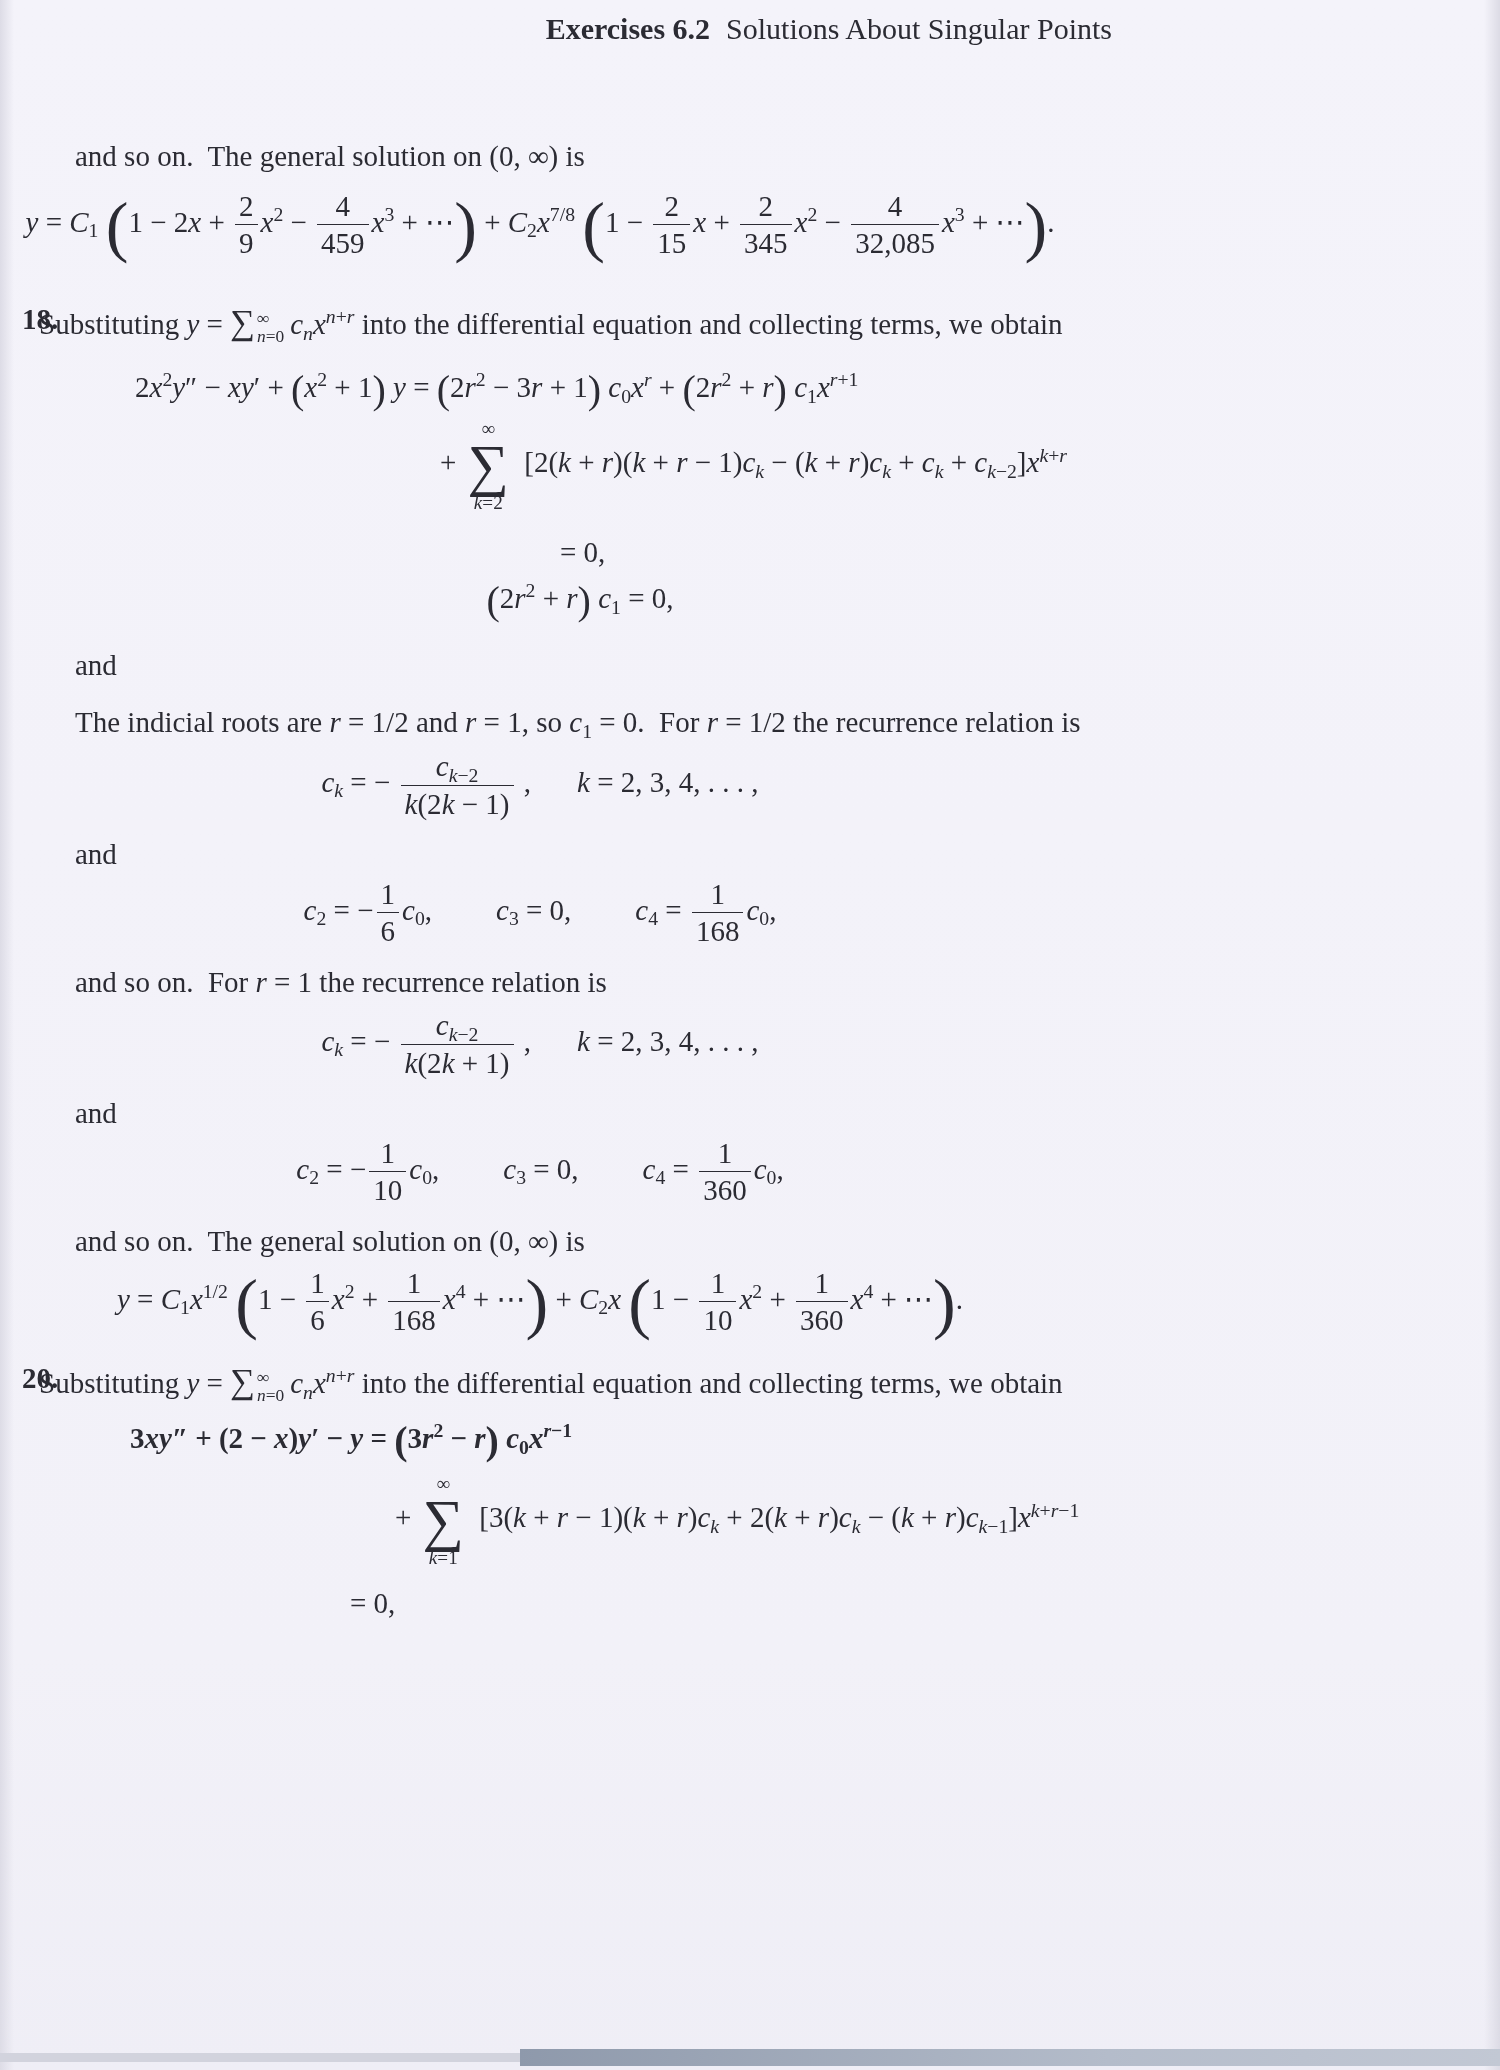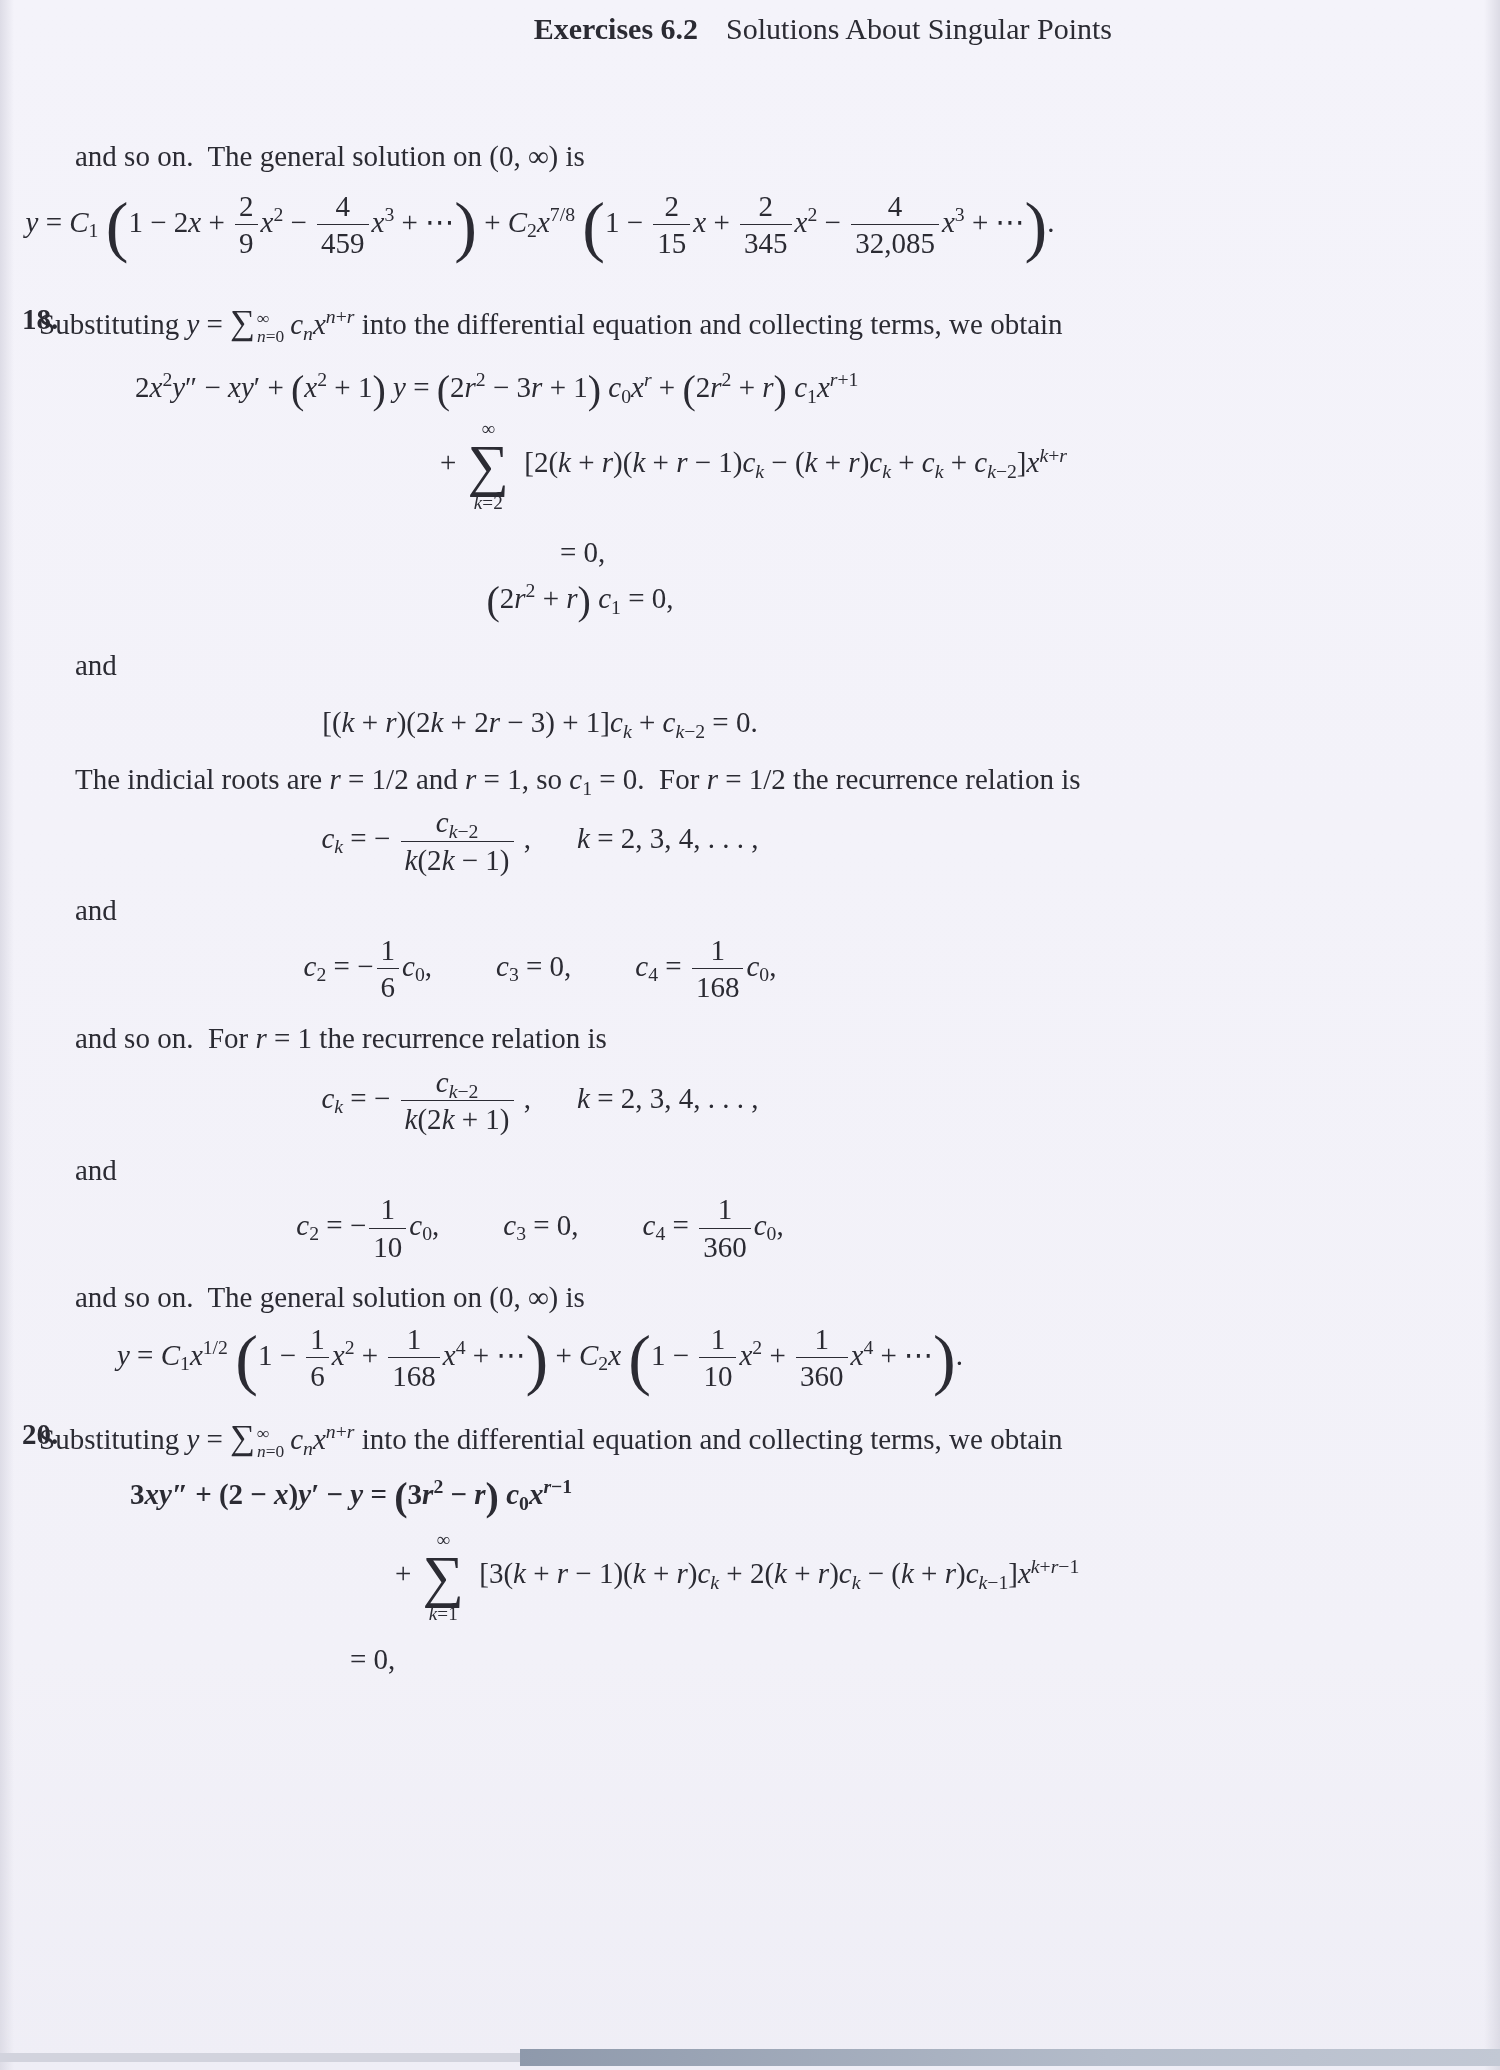--- a/index.html
+++ b/index.html
@@ -11,21 +11,21 @@
   }
   .edge-left{position:absolute;left:0;top:0;bottom:0;width:14px;
     background:linear-gradient(90deg,#dddce6,rgba(221,220,230,0));}
   .edge-right{position:absolute;right:0;top:0;bottom:0;width:16px;
     background:linear-gradient(270deg,#dcdbe5,rgba(220,219,229,0));}
   .scan-band-right{position:absolute;left:520px;right:0;bottom:4px;height:17px;
     background:linear-gradient(90deg,#8e99ab,#b4bcca 60%,#c2c8d4);}
   .scan-band-left{position:absolute;left:0;width:520px;bottom:8px;height:9px;background:#d2d3dd;}
   .content{position:absolute;left:0;top:0;width:1140px;}
   .header{padding:12px 28px 0 0;text-align:right;font-size:30px;}
-  .hdr-bold{font-weight:700;margin-right:28px;text-align:center;}
+  .hdr-bold{font-weight:700;margin-right:16px;text-align:center;}
   .text-line{margin-left:75px;line-height:1.3;}
   .item{position:relative;padding-left:39px;line-height:1.35;}
   .item-num{position:absolute;left:22px;top:0;font-weight:700;}
   .eq{line-height:1.25;}
   .eq-center{width:1080px;text-align:center;}
   .eq-main18-1{margin-left:135px;}
   .eq-sum18{margin-left:440px;}
   .eq-zero18{margin-left:560px;}
   .eq-main19-1{margin-left:130px;}
   .eq-sum19{margin-left:395px;}
@@ -106,21 +106,20 @@
           <span class="s">∑</span>
           <span class="b"><i>k</i>=2</span>
         </span> [2(<i>k</i> + <i>r</i>)(<i>k</i> + <i>r</i> − 1)<i>c</i><sub><i>k</i></sub> − (<i>k</i> + <i>r</i>)<i>c</i><sub><i>k</i></sub> + <i>c</i><sub><i>k</i></sub> + <i>c</i><sub><i>k</i>−2</sub>]<i>x</i><sup><i>k</i>+<i>r</i></sup></div>
     <div class="eq eq-zero18 m-eq18c">= 0,</div>
 
 
     <div class="eq eq-center m-c1"><span class="p1">(</span>2<i>r</i><sup>2</sup> + <i>r</i><span class="p1">)</span> <i>c</i><sub>1</sub> = 0,</div>
 
     <div class="text-line m-and1">and</div>
 
-    <div class="eq eq-center m-rec">[(<i>k</i> + <i>r</i>)(2<i>k</i> + 2<i>r</i> − 3) + 1]<i>c</i><sub><i>k</i></sub> + <i>c</i><sub><i>k</i>−2</sub> = 0.</div>
 
     <div class="text-line m-roots">The indicial roots are <i>r</i> = 1/2 and <i>r</i> = 1, so <i>c</i><sub>1</sub> = 0.&nbsp; For <i>r</i> = 1/2 the recurrence relation is</div>
 
     <div class="eq eq-center m-rechalf"><i>c</i><sub><i>k</i></sub> = − <span class="fr"><span class="n"><i>c</i><sub><i>k</i>−2</sub></span><span class="d"><i>k</i>(2<i>k</i> − 1)</span></span> ,<span class="gap2"></span><i>k</i> = 2, 3, 4, . . . ,</div>
 
     <div class="text-line m-and2">and</div>
 
     <div class="eq eq-center m-coefhalf"><i>c</i><sub>2</sub> = −<span class="fr"><span class="n">1</span><span class="d">6</span></span><i>c</i><sub>0</sub>,<span class="gap"></span><i>c</i><sub>3</sub> = 0,<span class="gap"></span><i>c</i><sub>4</sub> = <span class="fr"><span class="n">1</span><span class="d">168</span></span><i>c</i><sub>0</sub>,</div>
 
     <div class="text-line m-parar1">and so on.&nbsp; For <i>r</i> = 1 the recurrence relation is</div>

